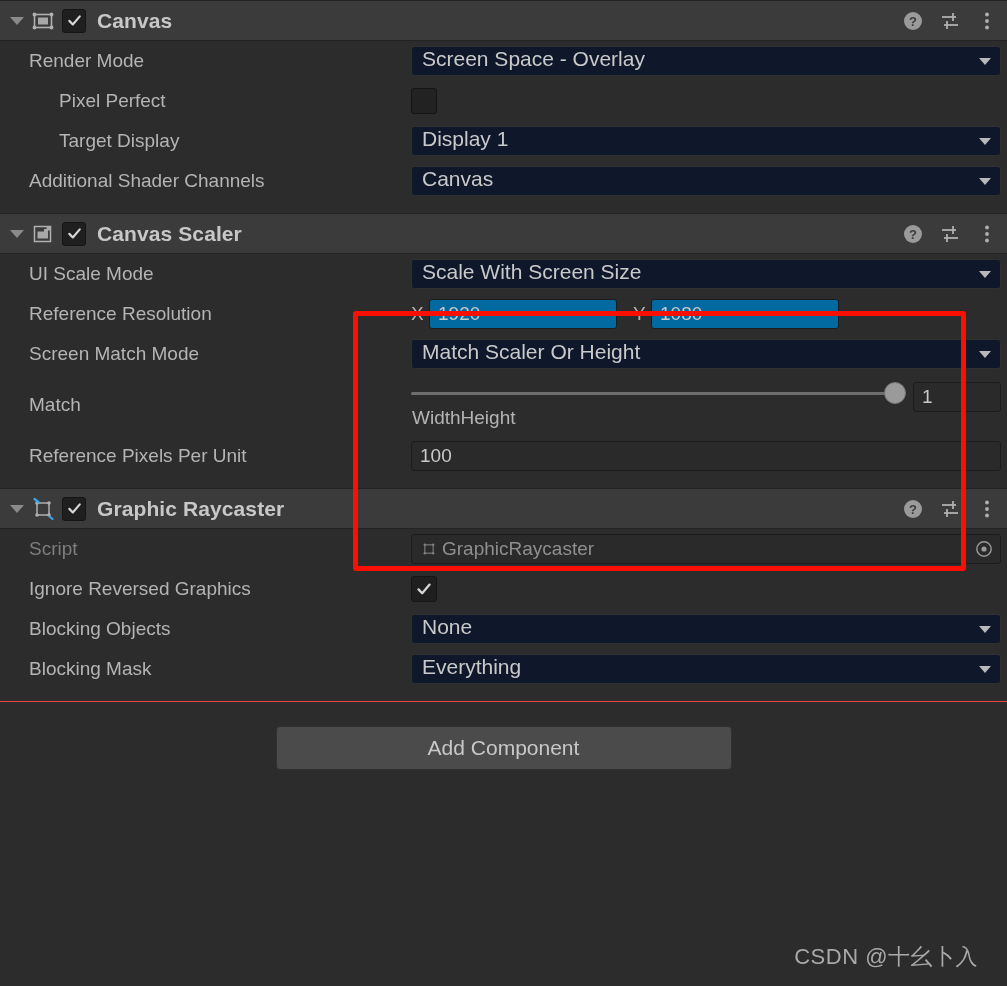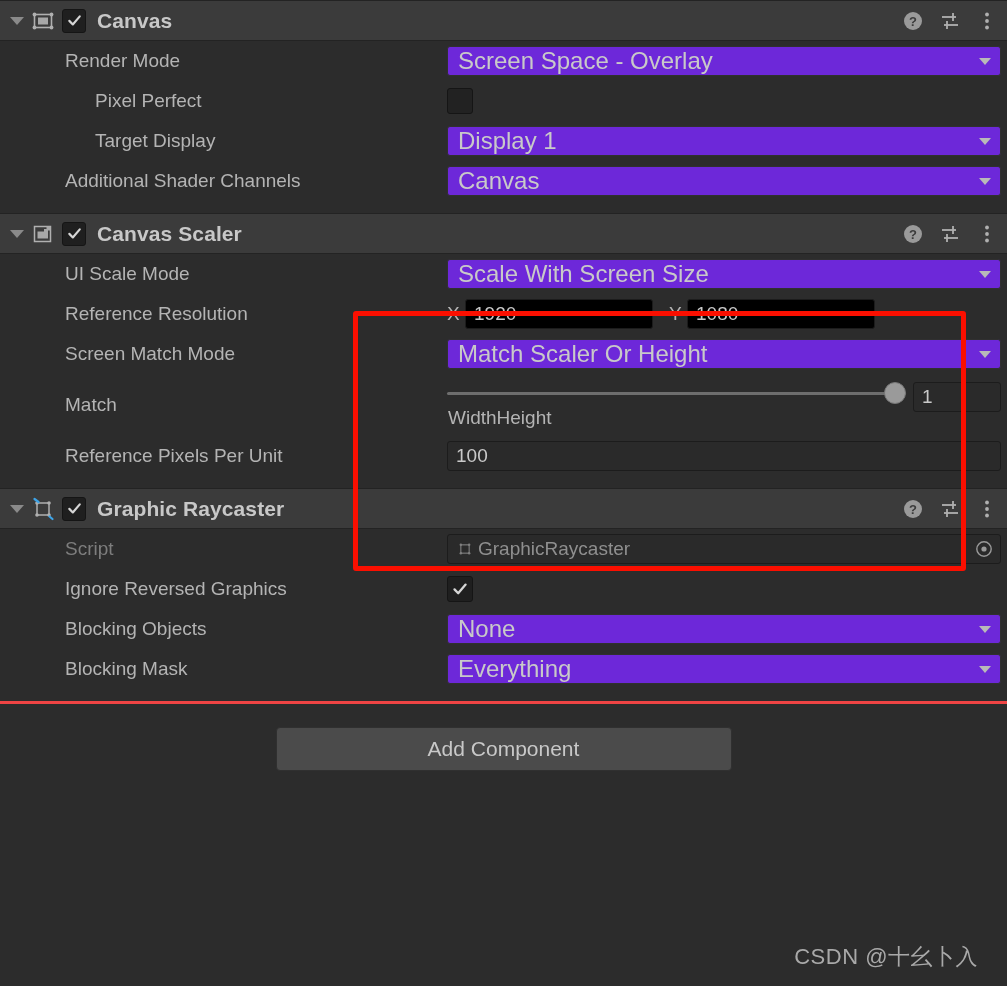--- a/index.html
+++ b/index.html
@@ -69,21 +69,20 @@
   }
   .hicon { width: 24px; height: 24px; display: block; }
 
   
   .body { padding: 0; }
   .row {
     position: relative;
     height: 40px;
     display: flex;
     align-items: center;
-    margin-left: 36px;
   }
   .row.tall { height: 62px; }
   .lbl {
     font-size: 19px;
     color: #b4b4b4;
     white-space: nowrap;
     padding-left: 29px;
     width: 411px;
     flex: 0 0 411px;
   }
@@ -97,28 +96,27 @@
     display: flex;
     align-items: center;
     padding-right: 6px;
   }
 
   
   .dropdown {
     position: relative;
     height: 30px;
     width: 100%;
-    background: #6d28d9;
+    background: #0f172a;
     border: 1px solid #303030;
     border-radius: 3px;
     display: flex;
-    align-items: center;
     padding: 0 26px 0 10px;
     color: #c9c9c9;
-    font-size: 24px;
+    font-size: 21px;
   }
   .dropdown .caret {
     position: absolute;
     right: 9px; top: 50%;
     margin-top: -3px;
     width: 0; height: 0;
     border-left: 6px solid transparent;
     border-right: 6px solid transparent;
     border-top: 7px solid #b9b9b9;
   }
@@ -152,21 +150,21 @@
   .vec2 { display: flex; align-items: center; width: 100%; gap: 0; }
   .vec-sub { display: flex; align-items: center; }
   .vec-lbl {
     font-size: 19px; color: #b4b4b4;
     width: 18px; flex: 0 0 18px;
     text-align: left;
   }
   .vec-field {
     height: 30px;
     width: 188px;
-    background: #000000;
+    background: #0369a1;
     border: 1px solid #1c1c1c;
     border-radius: 3px;
     display: flex; align-items: center;
     padding: 0 8px;
     color: #c9c9c9;
     font-size: 19px;
   }
   .vec-gap { width: 16px; flex: 0 0 16px; }
 
   
@@ -242,21 +240,21 @@
 
   
   .sec-pad-bottom { height: 12px; }
 
   
   .addcomp-zone {
     height: 92px;
     display: flex;
     align-items: center;
     justify-content: center;
-    border-top: 3px solid #ef4444;
+    border-top: 1px solid #ef4444;
     text-align: center;
   }
   .addcomp-btn {
     width: 456px; height: 44px;
     background: #4b4b4b;
     border: 1px solid #303030;
     border-radius: 4px;
     display: flex; align-items: center; justify-content: center;
     color: #c8c8c8;
     font-size: 21px;

